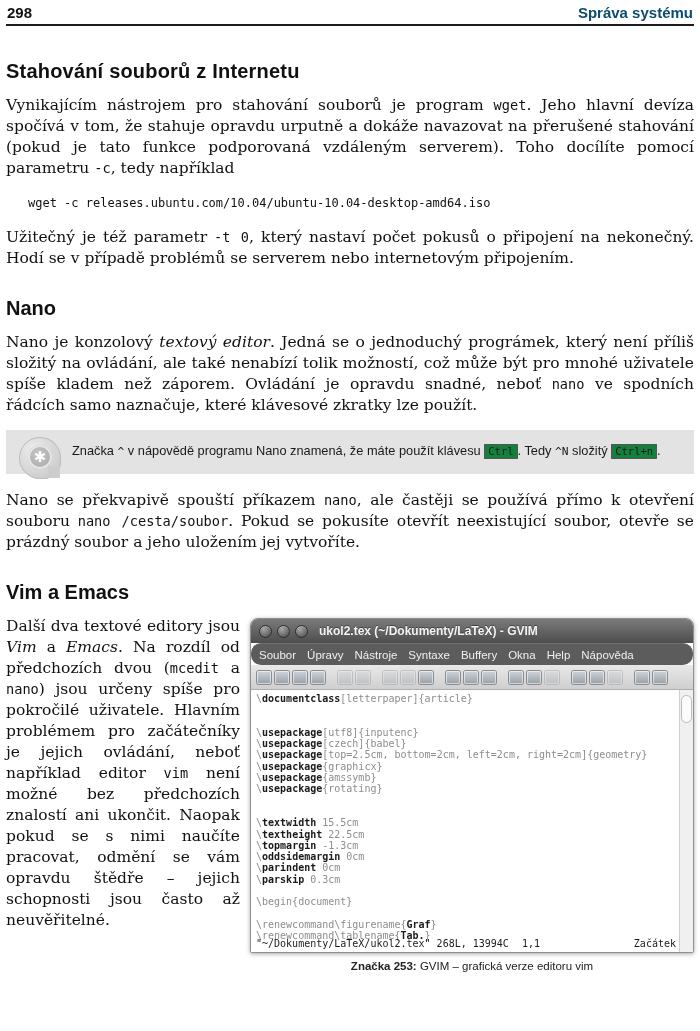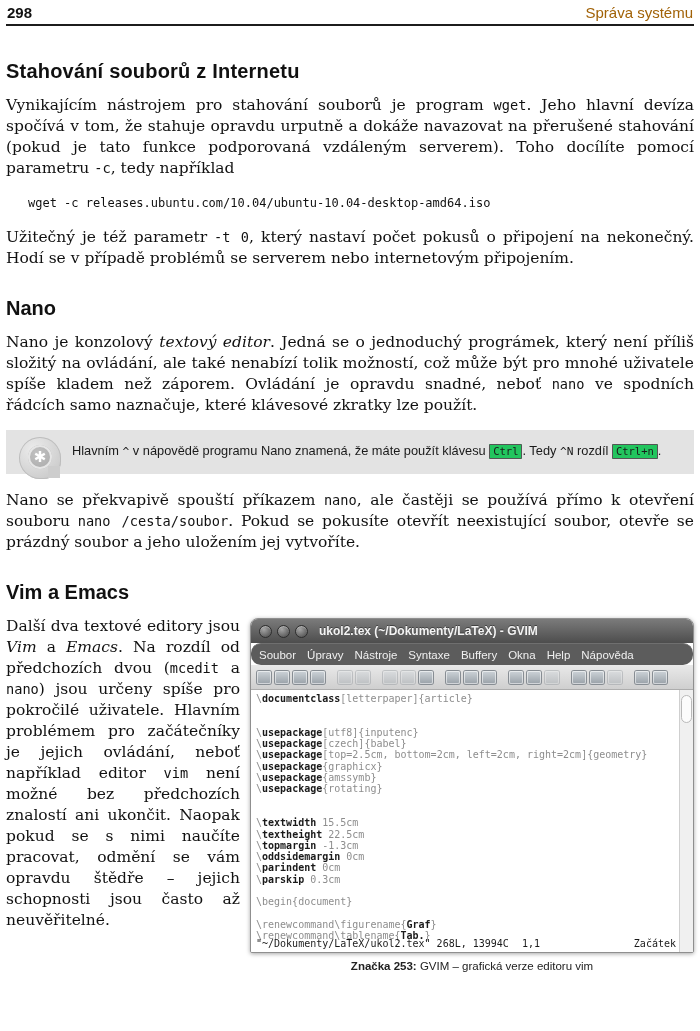--- a/index.html
+++ b/index.html
@@ -4,32 +4,32 @@
 <style>
   html,body{margin:0;padding:0;background:#fff;}
   body{width:700px;height:1031px;overflow:hidden;font-family:"DejaVu Serif",serif;color:#111;}
   .page{padding:0 6px;}
 
   
   .runhead{display:flex;justify-content:space-between;align-items:flex-end;
     font-family:"Liberation Sans",sans-serif;font-size:15px;padding:4px 1px 3px 1px;
     border-bottom:2px solid #1c1c1c;}
   .runhead .pageno{font-weight:700;}
-  .runhead .booktitle{font-weight:400;color:#a16207;}
+  .runhead .booktitle{font-weight:700;color:#0c4a6e;}
 
   h1.sec{font-family:"Liberation Sans",sans-serif;font-weight:700;font-size:20px;
     margin:34px 0 12px 0;letter-spacing:.2px;}
   h2.sec{font-family:"Liberation Sans",sans-serif;font-weight:700;font-size:20px;
     margin:28px 0 12px 0;}
   p.body{font-size:15.5px;line-height:21px;text-align:justify;margin:0 0 10px 0;}
 
   .seg-code{font-family:"DejaVu Sans Mono",monospace;font-size:0.88em;}
   .seg-italic{font-style:italic;}
   .seg-key{font-family:"DejaVu Sans Mono",monospace;font-size:0.82em;border:1px solid #555;
-    padding:0 3px 1px 3px;background:#22c55e;border-radius:1px;white-space:nowrap;}
+    padding:0 3px 1px 3px;background:#15803d;border-radius:1px;white-space:nowrap;}
 
   pre.codeblock{font-family:"DejaVu Sans Mono",monospace;font-size:12px;color:#111;
     margin:17px 0 17px 0;padding:0 0 0 22px;white-space:pre;}
 
   
   .notebox{background:#e3e3e3;margin:14px 0 16px 0;padding:9px 14px 9px 66px;position:relative;
     font-family:"Liberation Sans",sans-serif;font-size:12.8px;line-height:23px;color:#1a1a1a;min-height:44px;
     box-sizing:border-box;}
   .note-badge{position:absolute;left:13px;top:7px;width:42px;height:42px;}
   .note-badge .outer{position:absolute;inset:0;border-radius:50% 50% 42% 50%;
@@ -104,21 +104,21 @@
 
   <h2 class="sec">Nano</h2>
   <p class="body"><span>Nano je konzolový </span><span class="seg-italic">textový editor</span><span>. Jedná se o jednoduchý prográmek, který není příliš složitý na ovládání, ale také nenabízí tolik možností, což může být pro mnohé uživatele spíše kladem než záporem. Ovládání je opravdu snadné, neboť </span><span class="seg-code">nano</span><span> ve spodních řádcích samo naznačuje, které klávesové zkratky lze použít.</span></p>
 
   <div class="notebox">
     <span class="note-badge">
       <span class="outer"></span>
       <span class="notch"></span>
       <span class="inner">✱</span>
     </span>
-    <span><span>Hlavním </span><span class="seg-code">^</span><span> v nápovědě programu Nano znamená, že máte použít klávesu </span><span class="seg-key">Ctrl</span><span>. Tedy </span><span class="seg-code">^N</span><span> rozdíl </span><span class="seg-key">Ctrl+n</span><span>.</span></span>
+    <span><span>Značka </span><span class="seg-code">^</span><span> v nápovědě programu Nano znamená, že máte použít klávesu </span><span class="seg-key">Ctrl</span><span>. Tedy </span><span class="seg-code">^N</span><span> složitý </span><span class="seg-key">Ctrl+n</span><span>.</span></span>
   </div>
 
   <p class="body"><span>Nano se překvapivě spouští příkazem </span><span class="seg-code">nano</span><span>, ale častěji se používá přímo k otevření souboru </span><span class="seg-code">nano /cesta/soubor</span><span>. Pokud se pokusíte otevřít neexistující soubor, otevře se prázdný soubor a jeho uložením jej vytvoříte.</span></p>
 
   <h2 class="sec">Vim a Emacs</h2>
 
   <div class="vimflow clearfix">
 
     <div class="figure-float">
       <div class="gvim">

